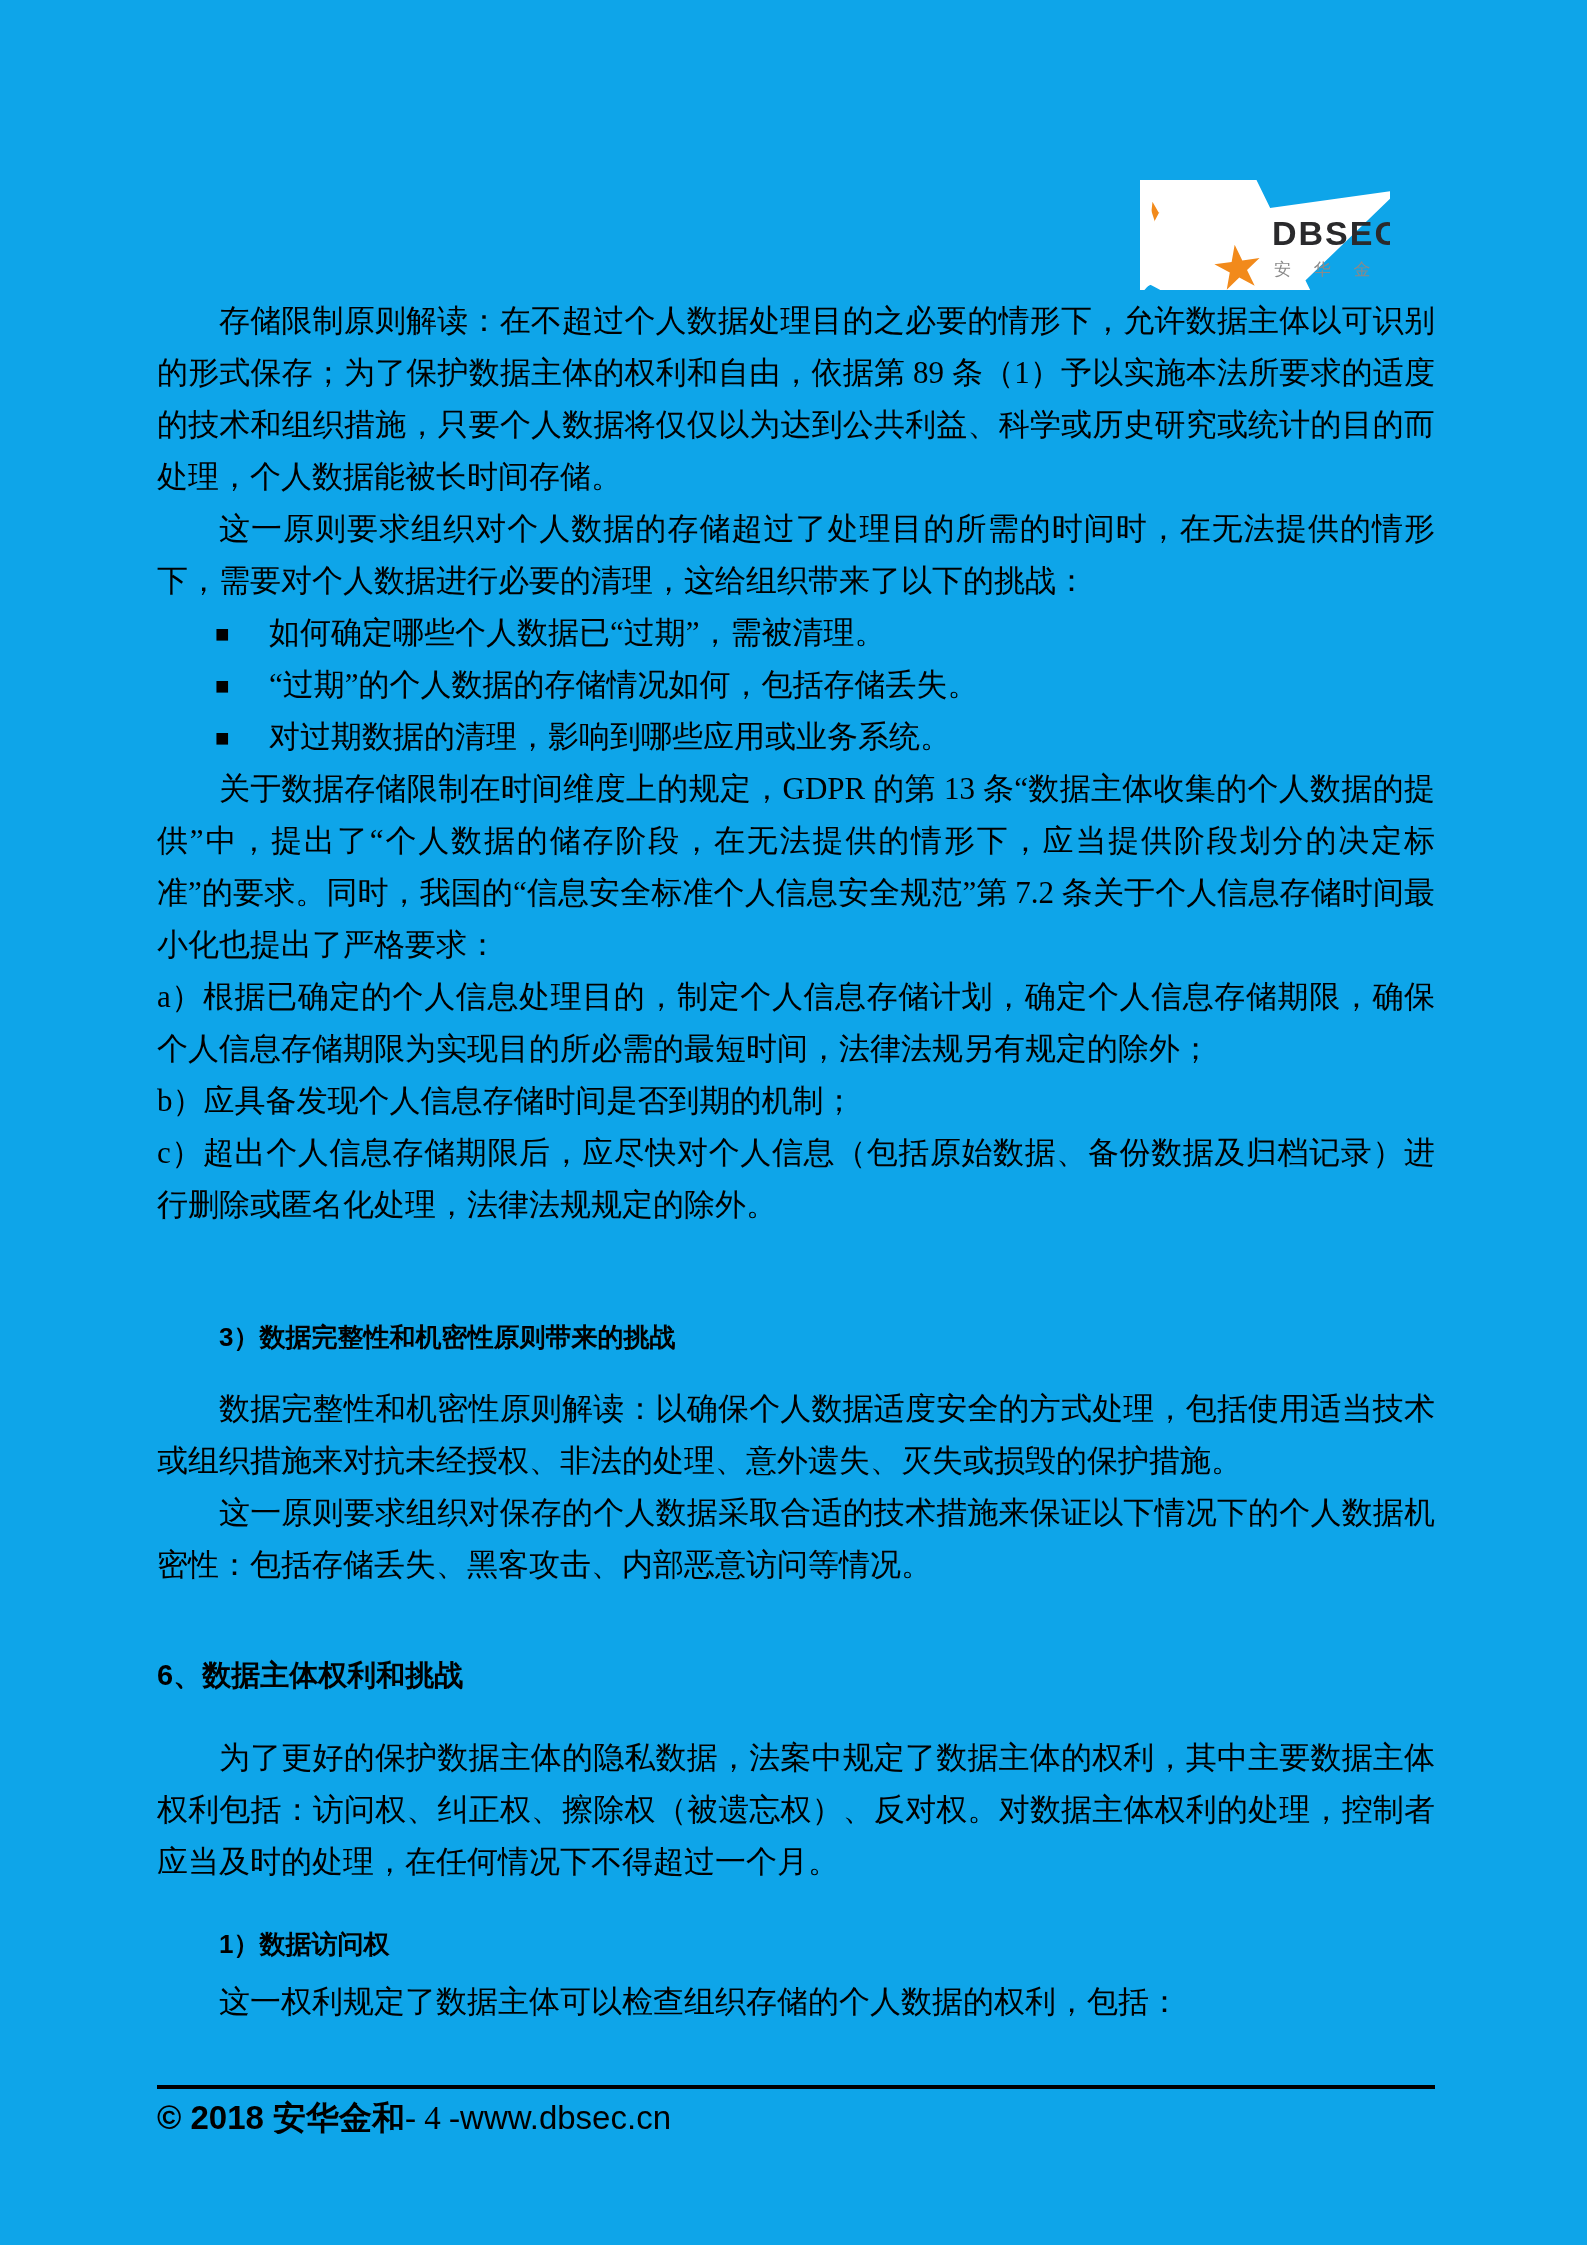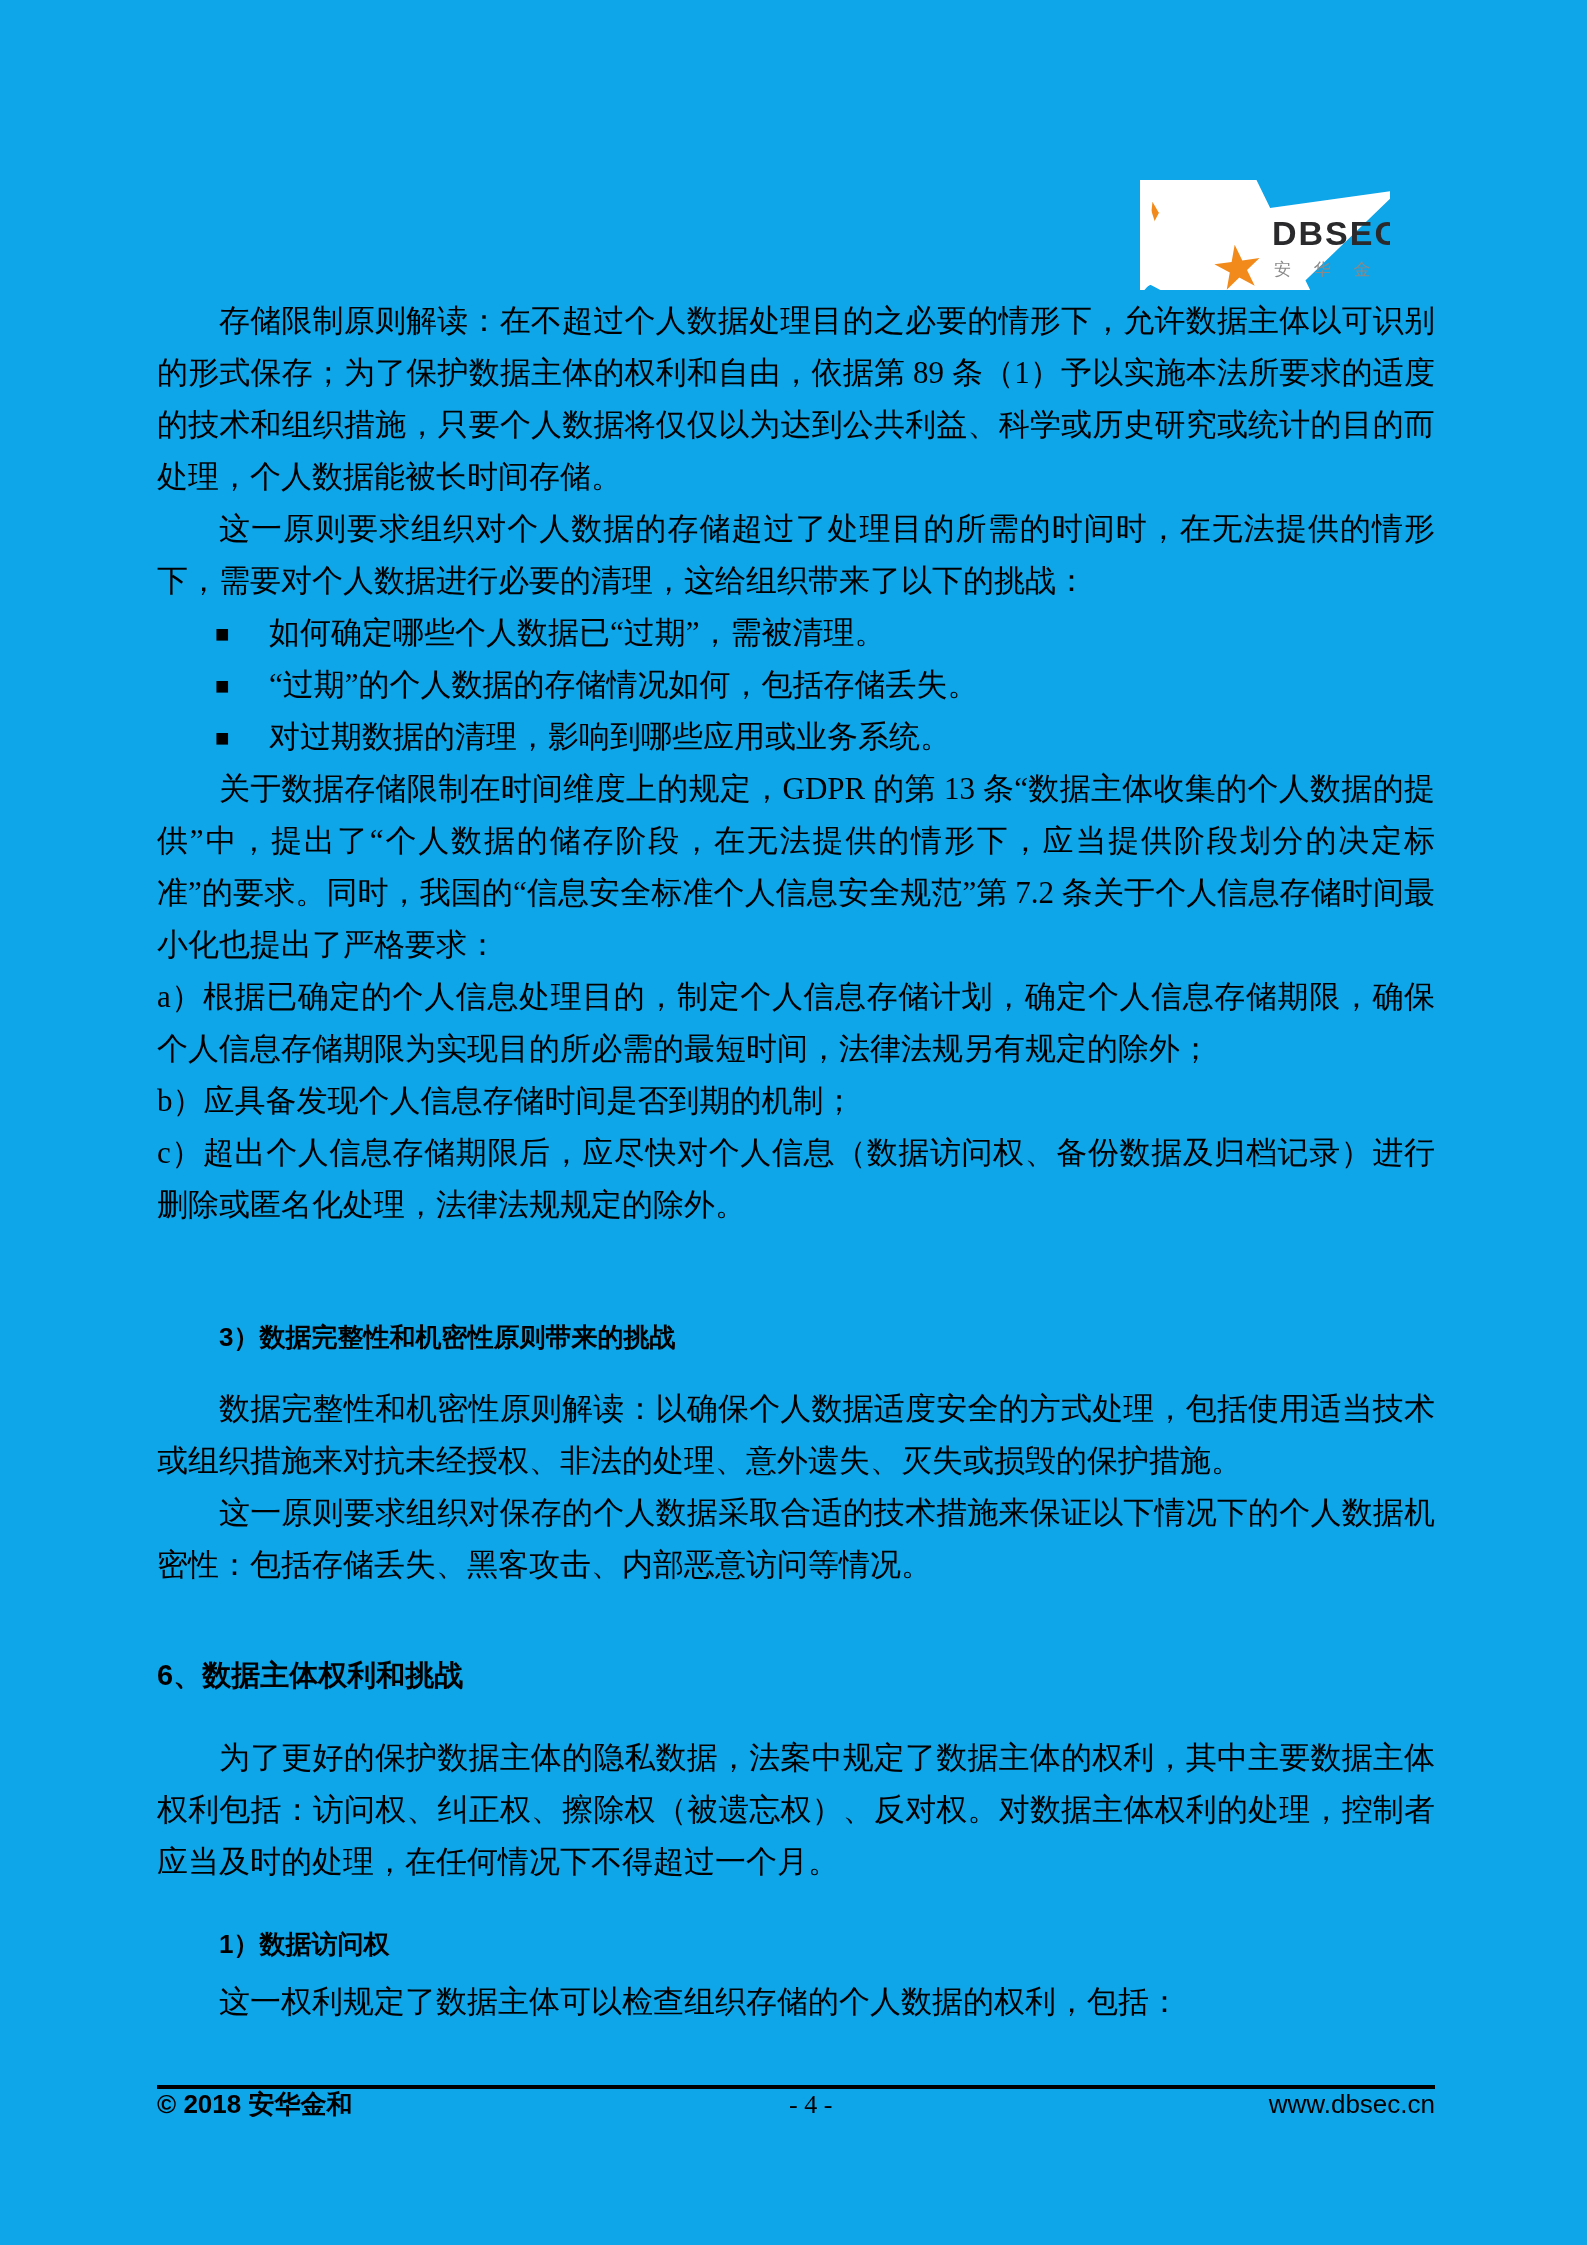--- a/index.html
+++ b/index.html
@@ -63,24 +63,25 @@
     font-weight:bold;
     margin:55px 0 28px 0;
   }
 
   
   .footer {
     position:absolute;
     left:157px; right:152px;
     top:2085px;
     border-top:4px solid #000000;
+    padding-top:14px;
     display:flex;
-    justify-content:space-between;
+    justify-content:flex-start;
     align-items:baseline;
-    font-size:26px;
+    font-size:33px;
     line-height:30px;
   }
   .footer .copyright {
     font-family:"Liberation Sans", sans-serif;
     font-weight:bold;
   }
   .footer .page-number { font-family:"Liberation Serif", serif; }
   .footer .website { font-family:"Liberation Sans", sans-serif; }
 </style>
 </head>
@@ -133,21 +134,21 @@
       <li>
         <span class="bullet-square">■</span>
         <span>对过期数据的清理，影响到哪些应用或业务系统。</span>
       </li>
     </ul>
 
     <p class="indent">关于数据存储限制在时间维度上的规定，GDPR 的第 13 条“数据主体收集的个人数据的提供”中，提出了“个人数据的储存阶段，在无法提供的情形下，应当提供阶段划分的决定标准”的要求。同时，我国的“信息安全标准个人信息安全规范”第 7.2 条关于个人信息存储时间最小化也提出了严格要求：</p>
 
     <p>a）根据已确定的个人信息处理目的，制定个人信息存储计划，确定个人信息存储期限，确保个人信息存储期限为实现目的所必需的最短时间，法律法规另有规定的除外；</p>
     <p>b）应具备发现个人信息存储时间是否到期的机制；</p>
-    <p>c）超出个人信息存储期限后，应尽快对个人信息（数据访问权、备份数据及归档记录）进行删除或匿名化处理，法律法规规定的除外。</p>
+    <p>c）超出个人信息存储期限后，应尽快对个人信息（包括原始数据、备份数据及归档记录）进行删除或匿名化处理，法律法规规定的除外。</p>
 
     <h3 class="sub-heading first">3）数据完整性和机密性原则带来的挑战</h3>
 
     <p class="indent">数据完整性和机密性原则解读：以确保个人数据适度安全的方式处理，包括使用适当技术或组织措施来对抗未经授权、非法的处理、意外遗失、灭失或损毁的保护措施。</p>
 
     <p class="indent">这一原则要求组织对保存的个人数据采取合适的技术措施来保证以下情况下的个人数据机密性：包括存储丢失、黑客攻击、内部恶意访问等情况。</p>
 
     <h2 class="main-heading">6、数据主体权利和挑战</h2>
 
     <p class="indent">为了更好的保护数据主体的隐私数据，法案中规定了数据主体的权利，其中主要数据主体权利包括：访问权、纠正权、擦除权（被遗忘权）、反对权。对数据主体权利的处理，控制者应当及时的处理，在任何情况下不得超过一个月。</p>

